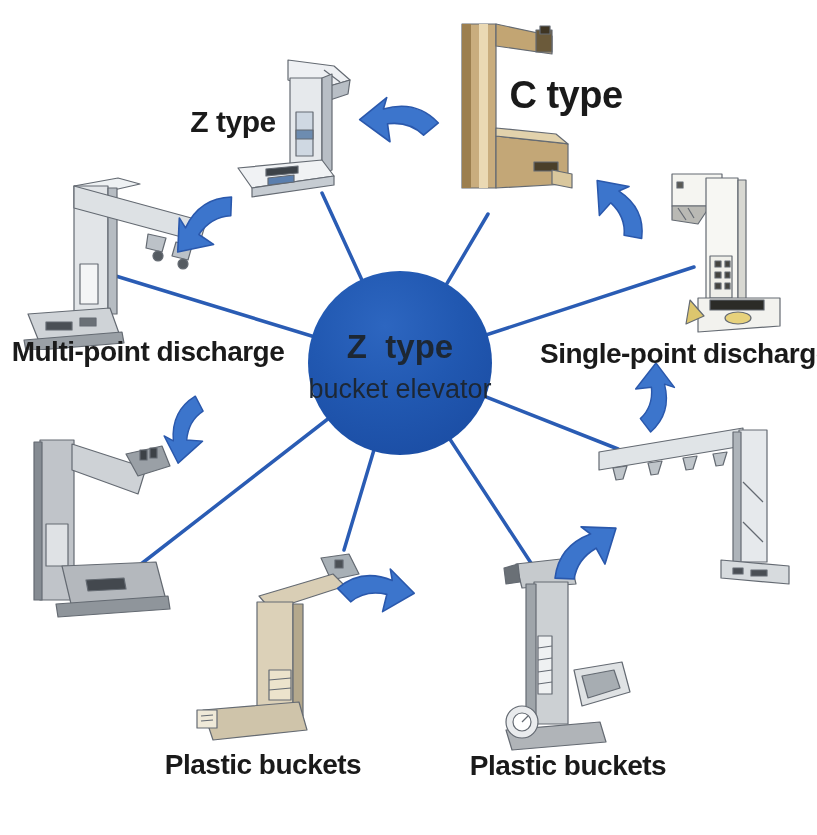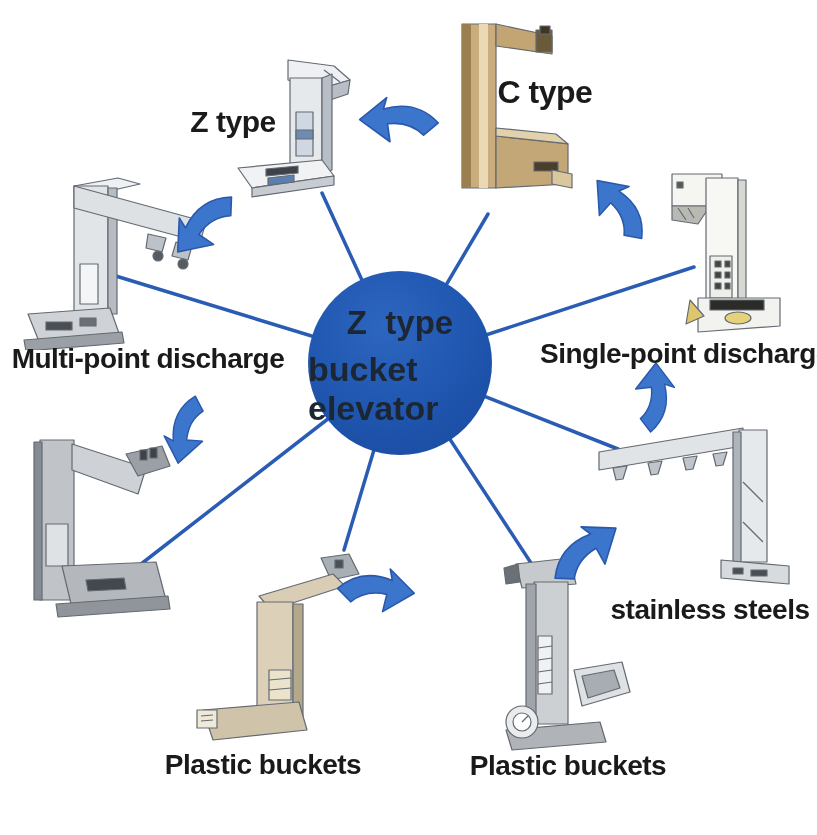--- a/index.html
+++ b/index.html
@@ -21,21 +21,21 @@
     white-space:nowrap;
   }
   
   #hub{
     position:absolute;left:308px;top:271px;width:184px;height:184px;
     border-radius:50%;
     background:radial-gradient(circle at 42% 30%, #2d66c0 0%, #2158b1 45%, #1c4fa6 78%, #17479a 100%);
     display:flex;flex-direction:column;align-items:center;justify-content:center;
   }
   #hub .t1{font-weight:bold;font-size:33px;color:#1d2733;white-space:pre;margin-top:6px;}
-  #hub .t2{font-weight:bold;font-size:34px;color:#1d2733;margin-top:8px;}
+  #hub .t2{font-weight:normal;font-size:27px;color:#1d2733;margin-top:8px;}
   
   .machine polygon,.machine rect,.machine line,.machine circle,.machine ellipse,.machine path{
     stroke:#646a72;stroke-width:1.2;stroke-linejoin:round;
   }
   .nostroke{stroke:none !important;}
   
   .arrow path{fill:var(--arrow-fill,#3c75cc);stroke:var(--arrow-stroke,#2a58ac);stroke-width:2;stroke-linejoin:round;}
   .spoke{stroke:var(--spoke-color,#2a5cb4);stroke-width:3.5;stroke-linecap:round;}
 </style>
 </head>
@@ -200,20 +200,19 @@
     <path d="M98,29 L65,2 L69,16 C42,8 19,15 2,33 L20,48 C33,35 48,32 64,34 L61,56 Z"></path>
   </svg>
   <svg class="abs arrow" style="left:618px;top:376px;transform:rotate(92deg)" width="72" height="43" viewBox="0 0 100 60" preserveAspectRatio="none">
     <path d="M2,29 L35,2 L31,16 C58,8 81,15 98,33 L80,48 C67,35 52,32 36,34 L39,56 Z"></path>
   </svg>
   <svg class="abs arrow" style="left:582px;top:186px;transform:rotate(50deg)" width="76" height="46" viewBox="0 0 100 60" preserveAspectRatio="none">
     <path d="M2,29 L35,2 L31,16 C58,8 81,15 98,33 L80,48 C67,35 52,32 36,34 L39,56 Z"></path>
   </svg>
 
   <div class="node-label" style="left:163px;top:105px;width:140px;font-size:30px;">Z type</div>
-  <div class="node-label" style="left:460px;top:74px;width:170px;font-size:32px;">C type</div>
+  <div class="node-label" style="left:481px;top:74px;width:170px;font-size:38px;">C type</div>
   <div class="node-label" style="left:540px;top:338px;width:278px;">Single-point discharge</div>
-  <div class="node-label" style="left:610px;top:594px;width:200px;">stainless steels</div>
   <div class="node-label" style="left:468px;top:750px;width:200px;">Plastic buckets</div>
   <div class="node-label" style="left:163px;top:749px;width:200px;">Plastic buckets</div>
-  <div class="node-label" style="left:8px;top:343px;width:280px;">Multi-point discharge</div>
+  <div class="node-label" style="left:8px;top:336px;width:280px;">Multi-point discharge</div>
 
 </div>
 
 </body></html>

